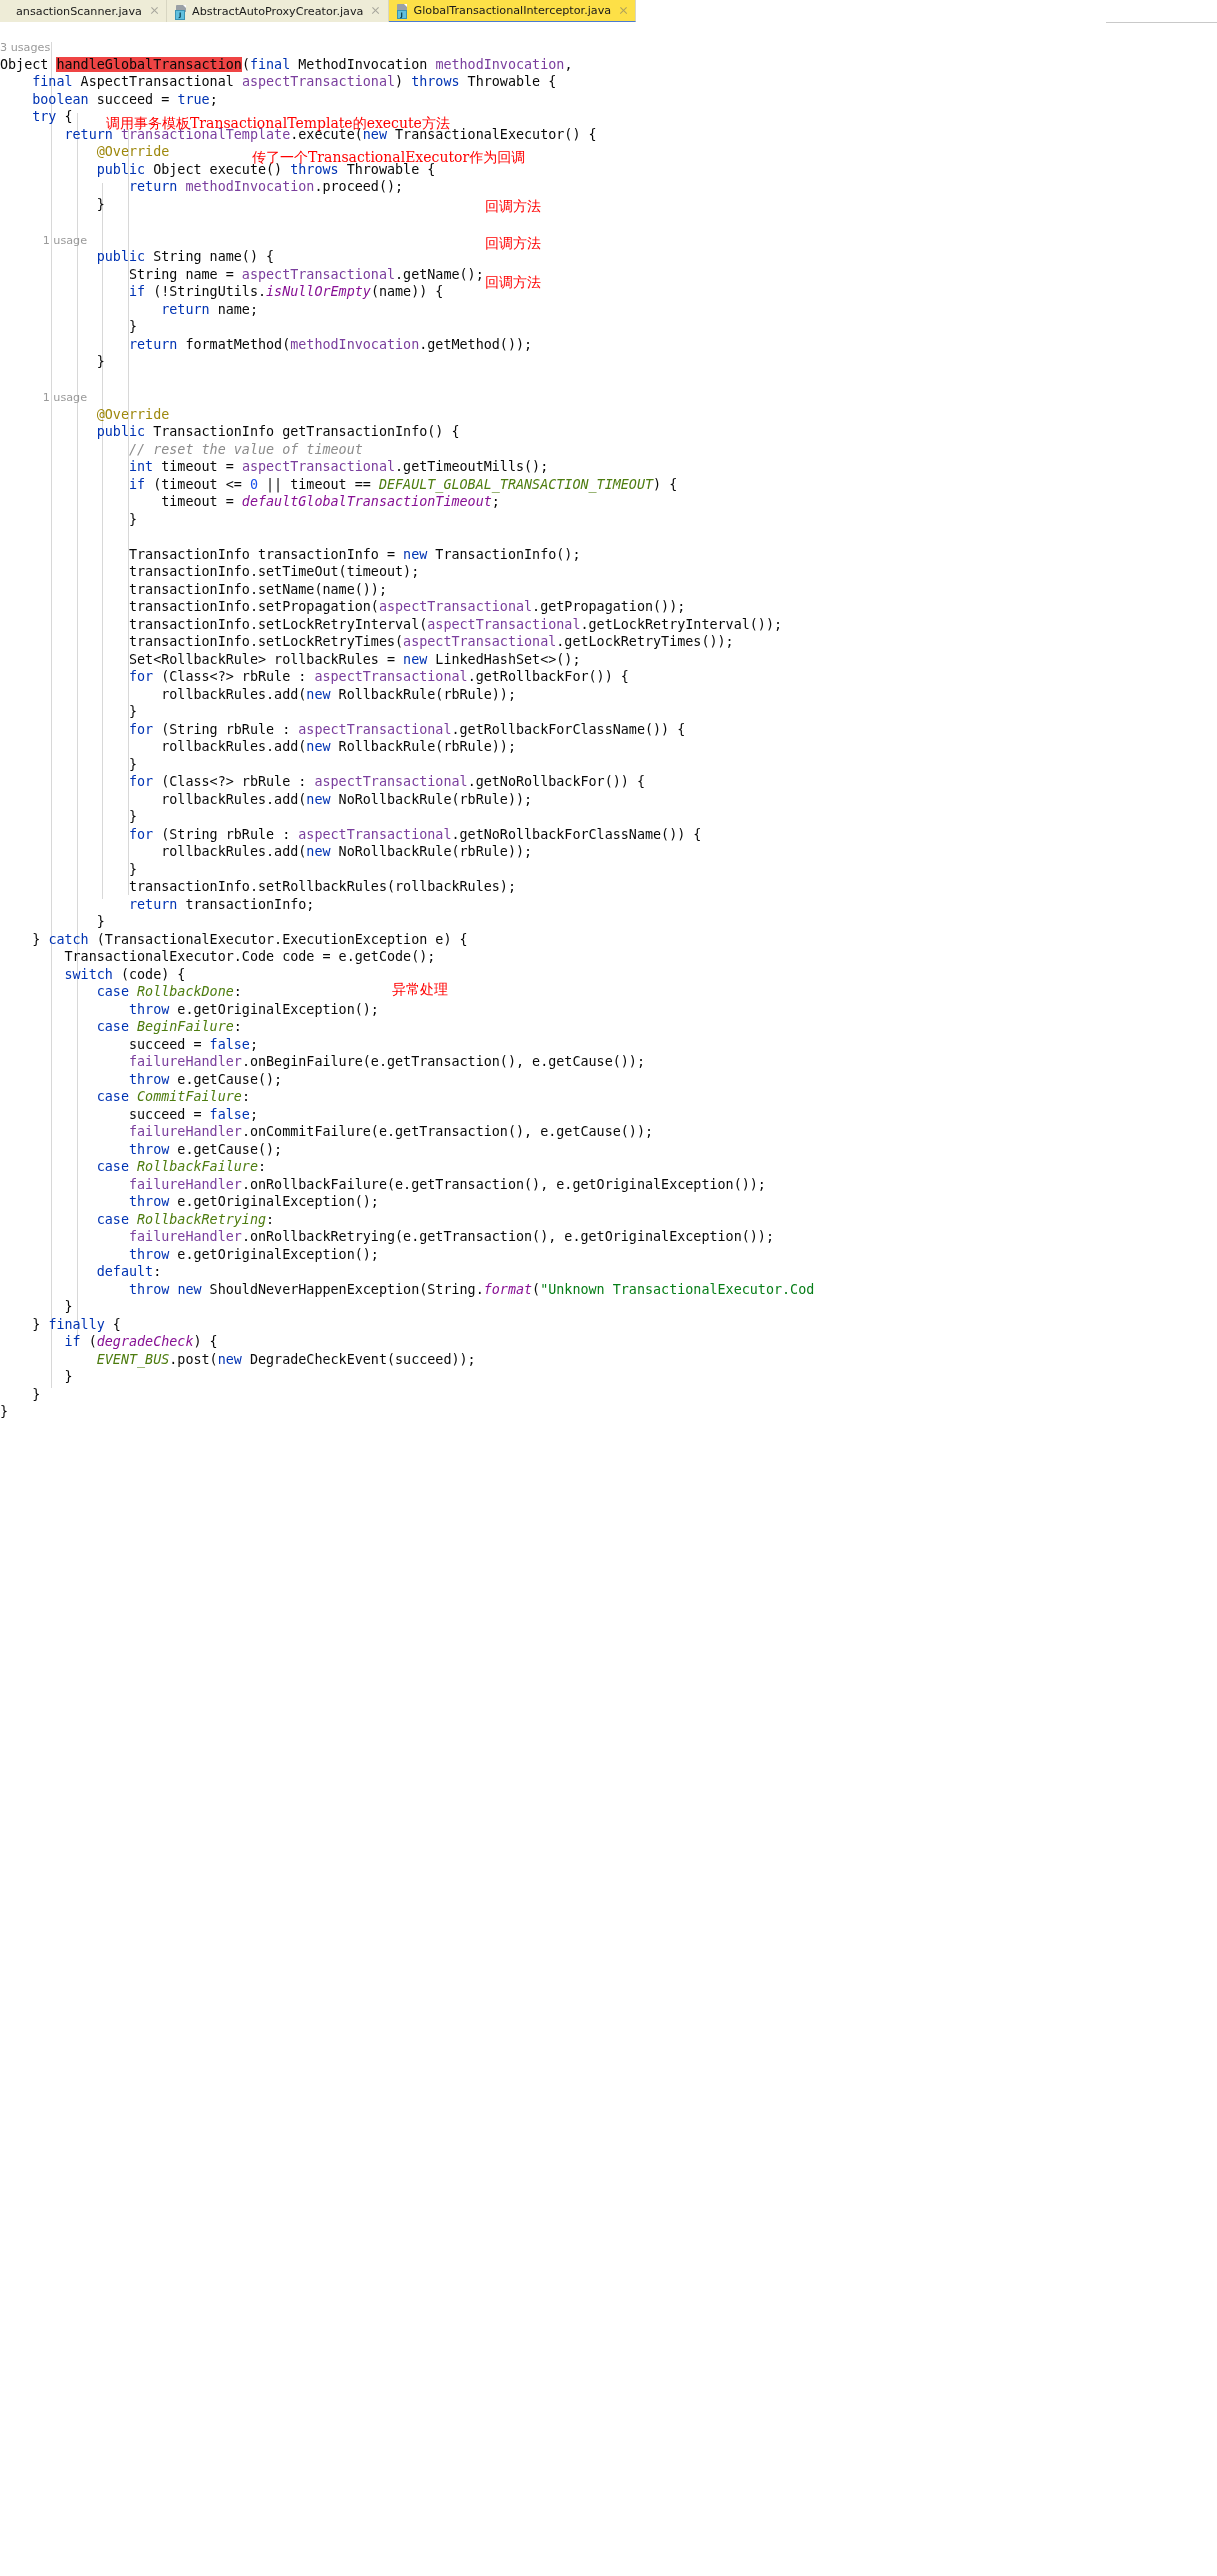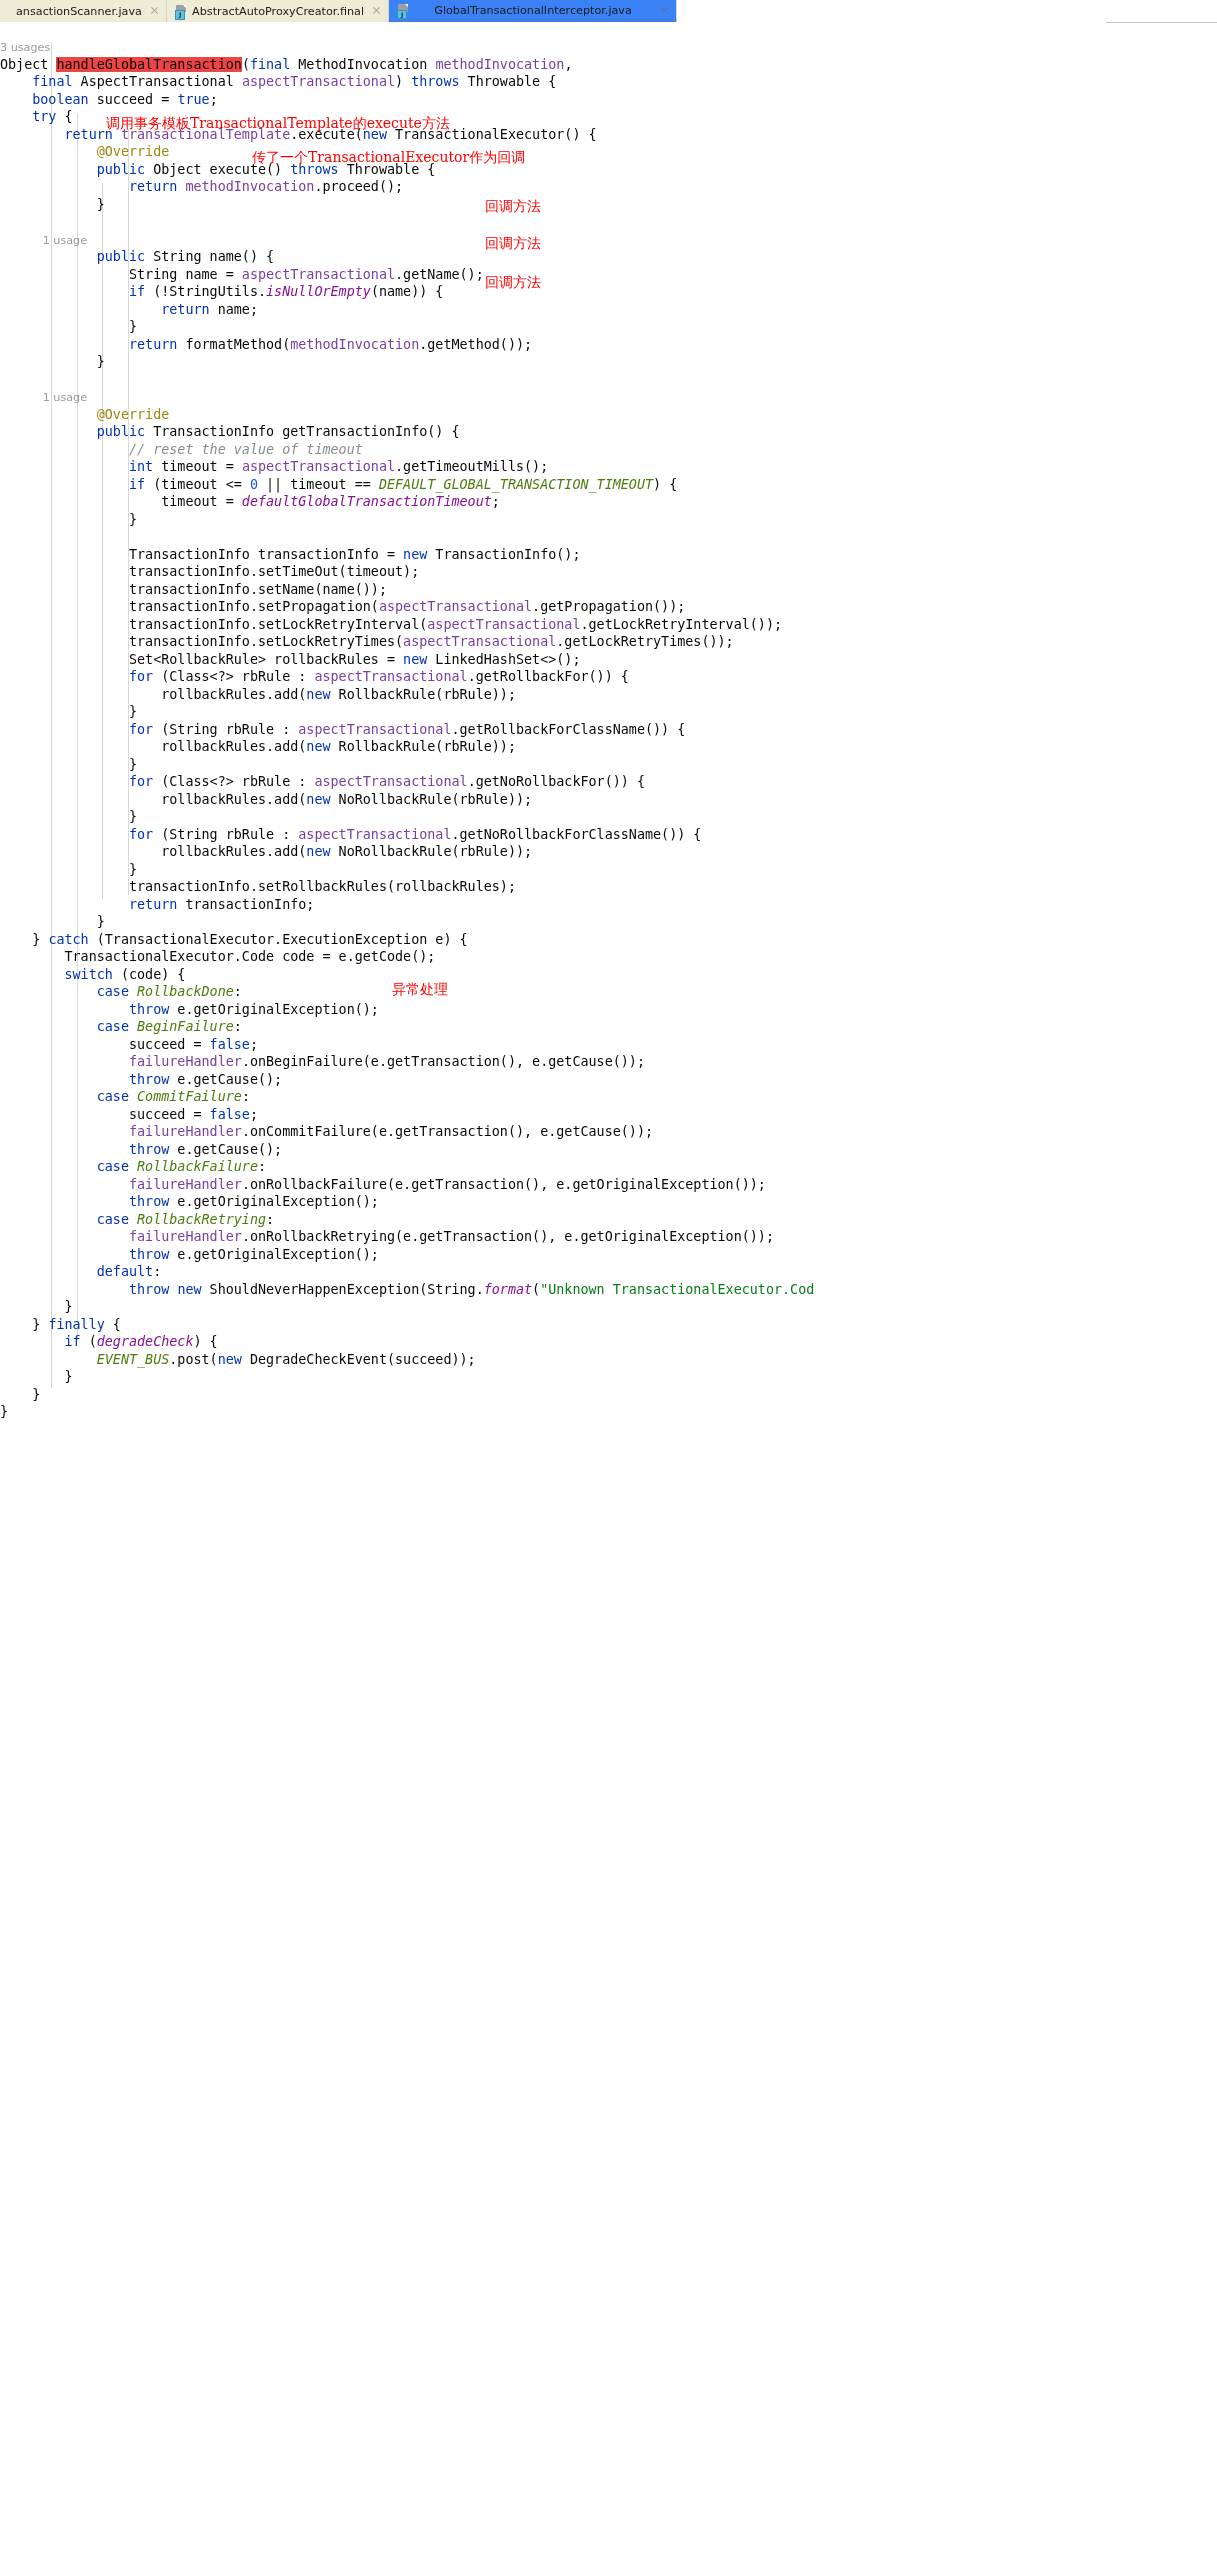--- a/index.html
+++ b/index.html
@@ -28,23 +28,22 @@
     padding: 0 6.3px 0 8px;
     font-size: 11.2px;
     color: #1a1a1a;
     background: #eeecd7;
     border-right: 0.9px solid #d8d6c2;
     position: relative;
     white-space: nowrap;
   }
   .tab.inactive-cut { padding-left: 16px; }
   .tab.active {
-    background: #3b82f6;
+    background: #fde047;
     border-bottom: 1.8px solid #4b7bd1;
-    gap: 20px;
   }
   .tab-icon {
     width: 11.6px; height: 12.5px;
     margin-right: 5.4px;
     position: relative;
     flex: none;
   }
   .tab-icon .sheet {
     position: absolute; left: 0.9px; top: 0;
     width: 9.8px; height: 7.2px;
@@ -142,21 +141,21 @@
   <div class="tab inactive-cut">
     <span>ansactionScanner.java</span>
     <span class="tab-close"></span>
   </div>
 
   <div class="tab">
     <span class="tab-icon">
       <span class="sheet"></span>
         <span class="jbox">J</span>
     </span>
-    <span>AbstractAutoProxyCreator.final</span>
+    <span>AbstractAutoProxyCreator.java</span>
     <span class="tab-close"></span>
   </div>
 
   <div class="tab active">
     <span class="tab-icon">
       <span class="sheet"></span>
         <span class="jbox">J</span>
     </span>
     <span>GlobalTransactionalInterceptor.java</span>
     <span class="tab-close"></span>

